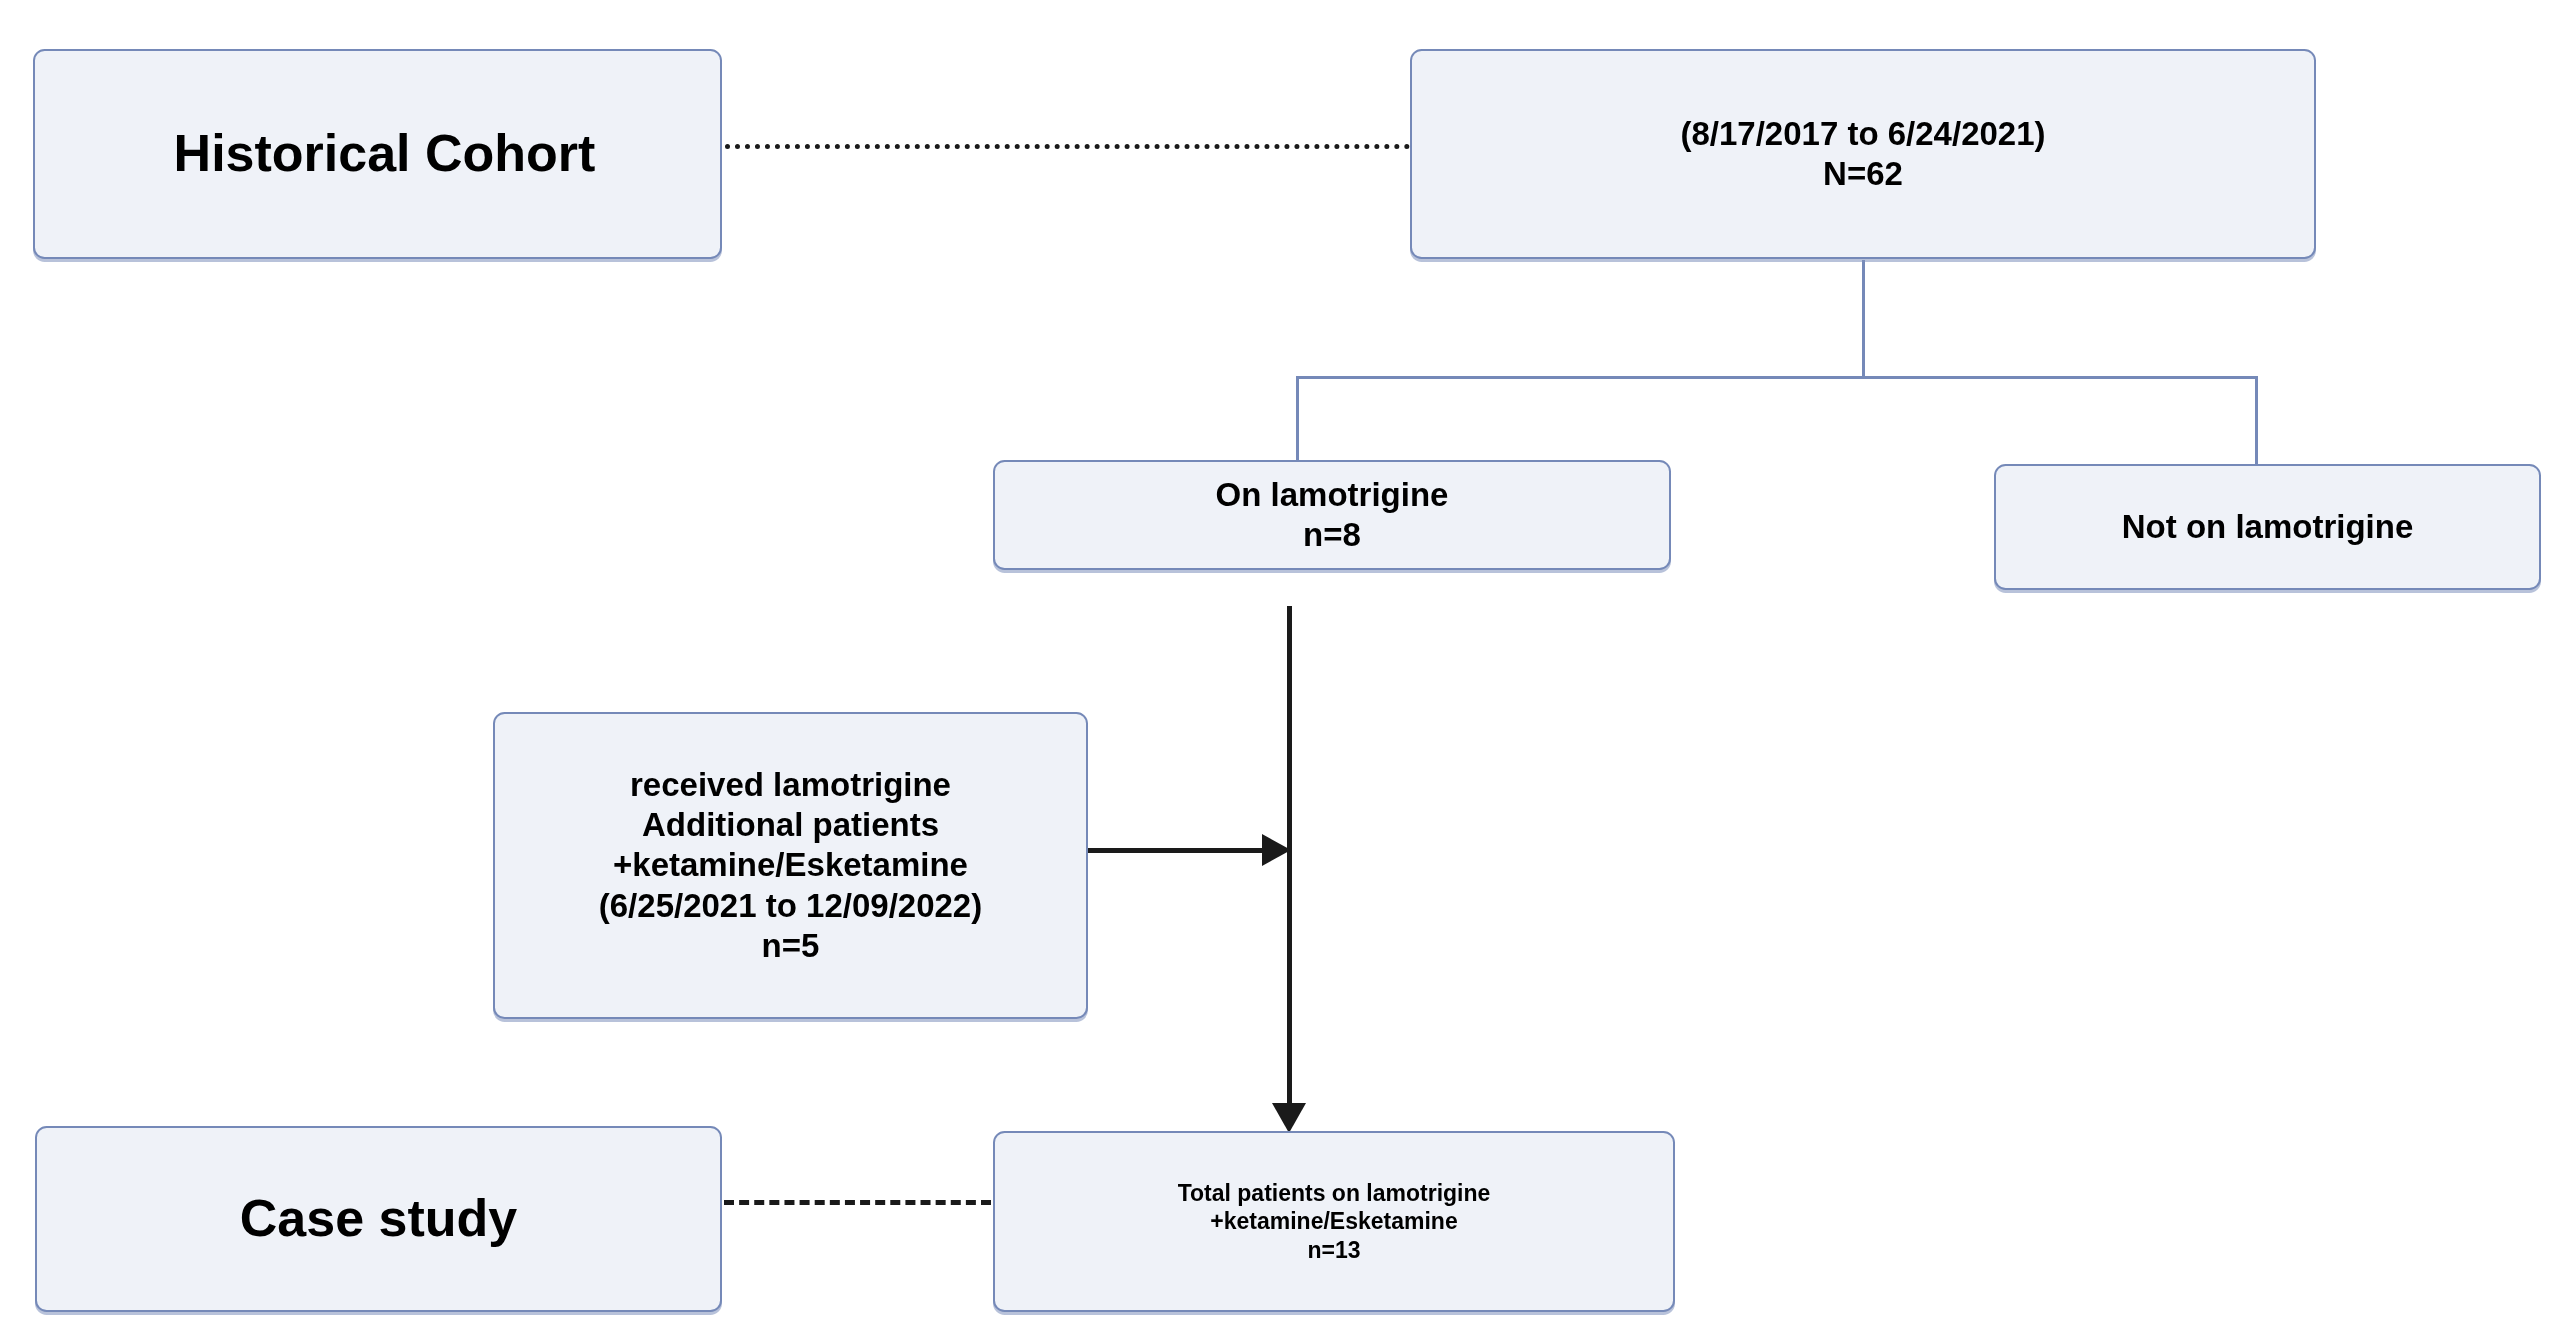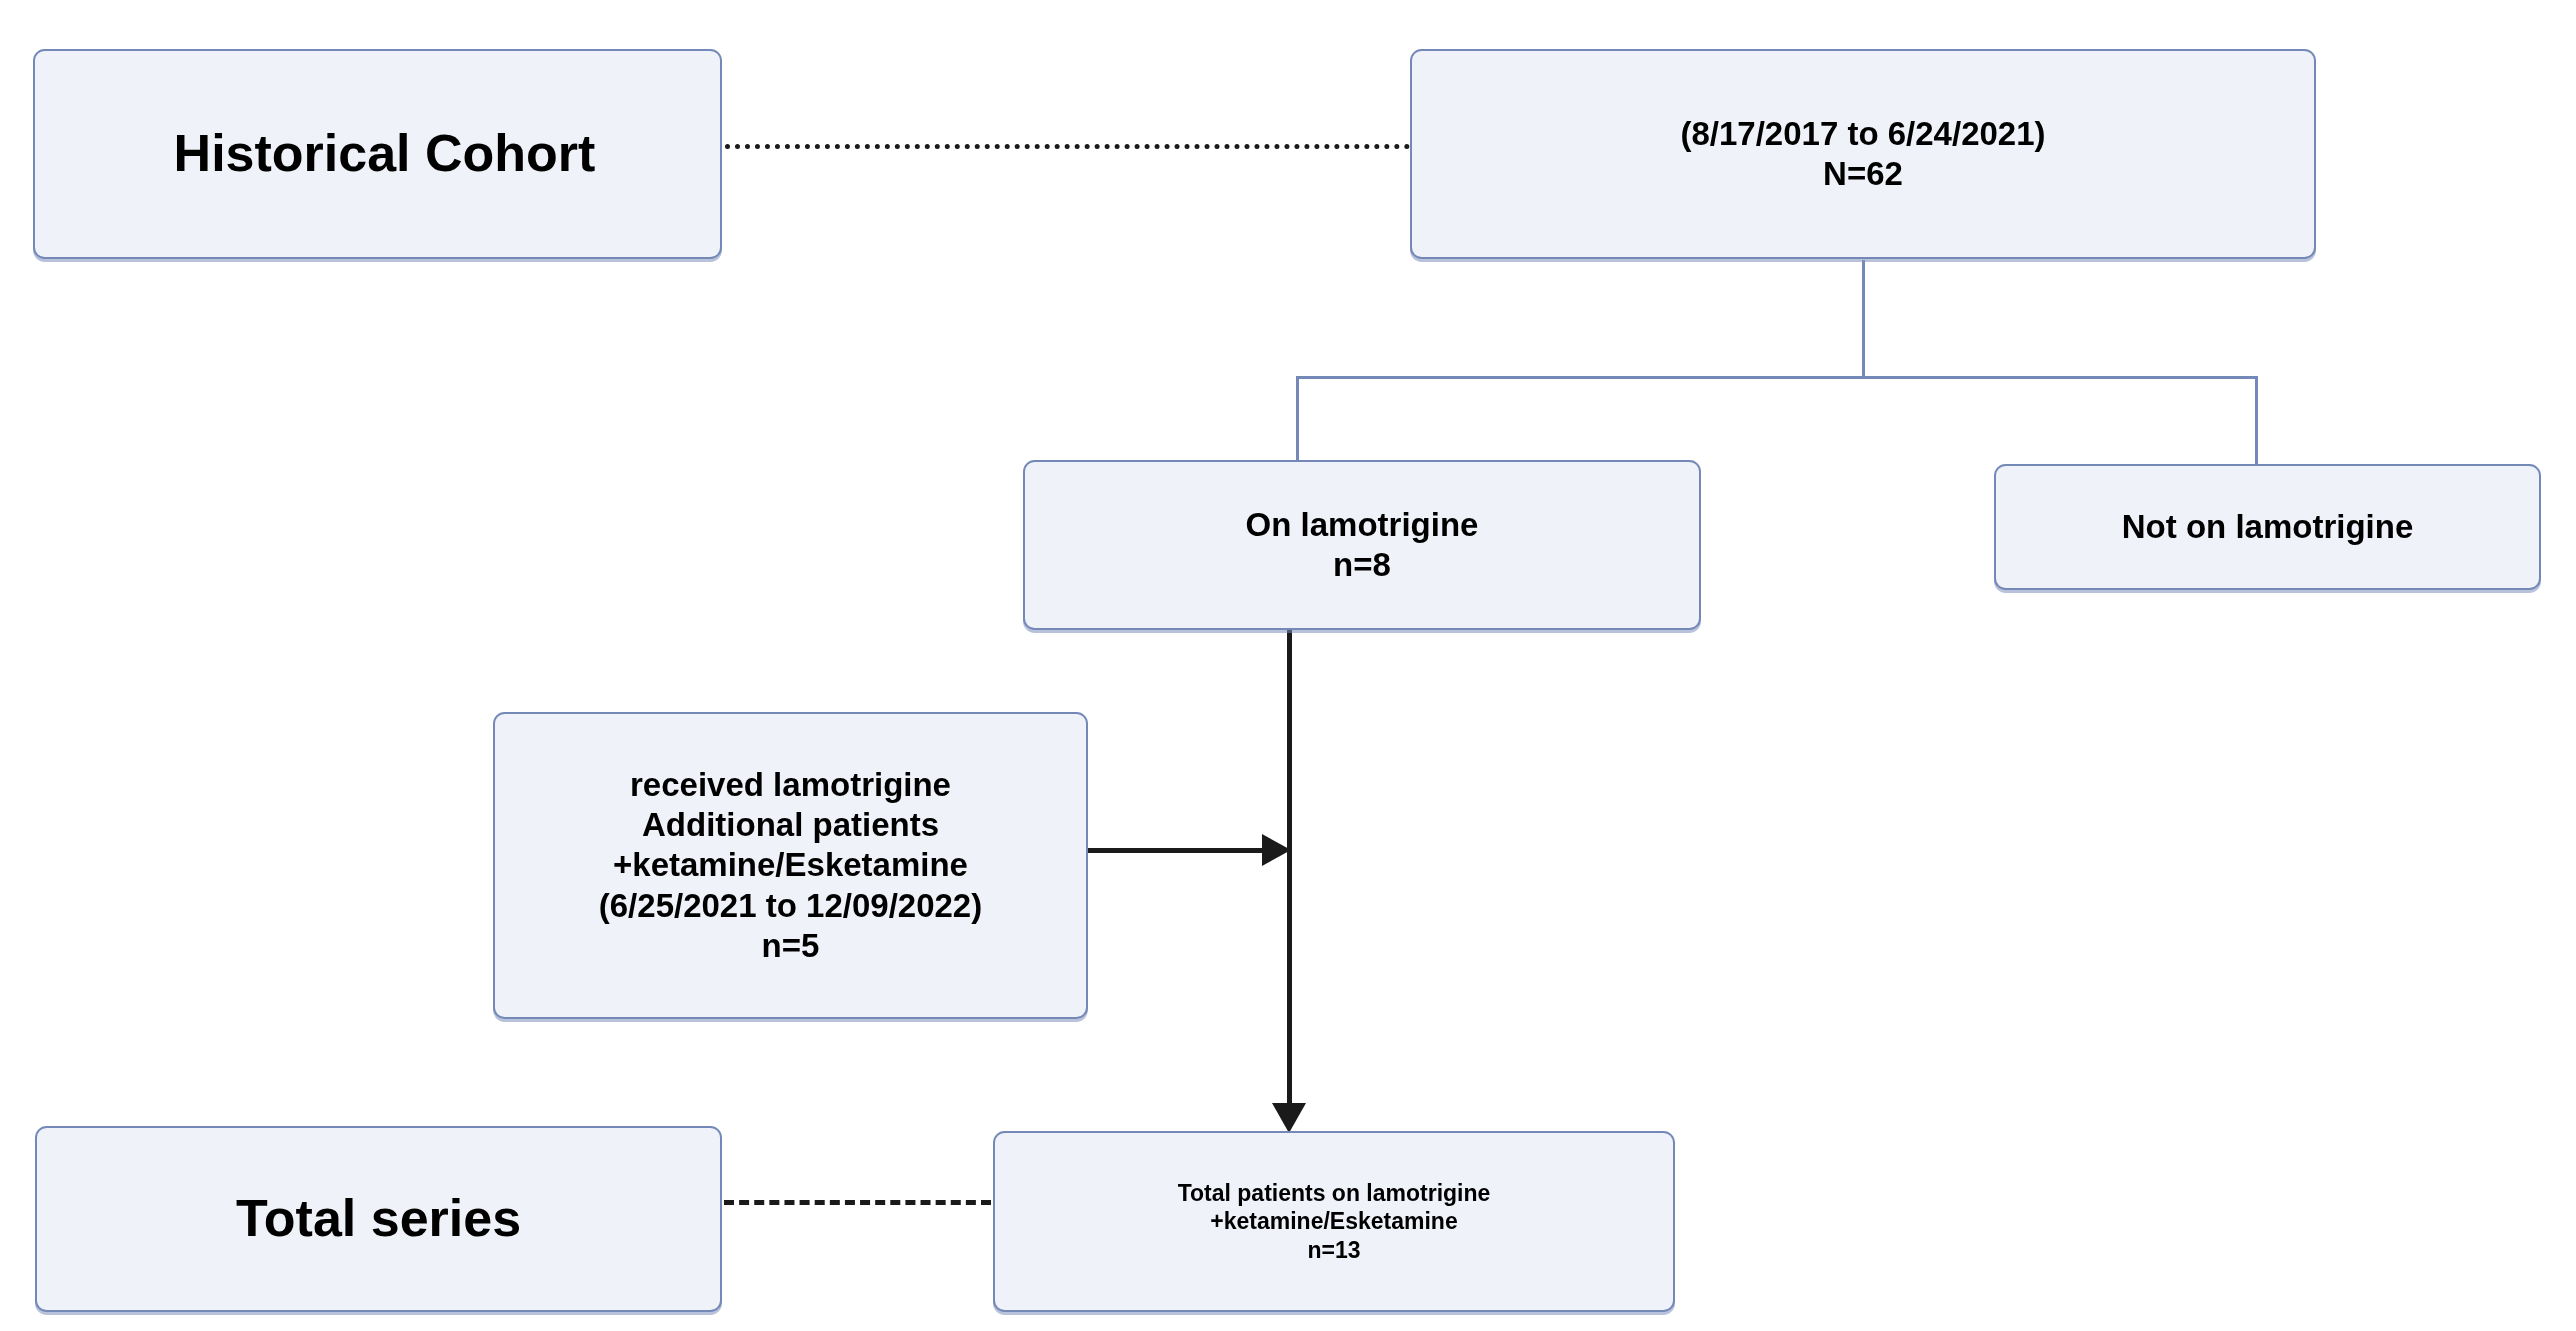--- a/index.html
+++ b/index.html
@@ -37,21 +37,21 @@
     width: 100%;
   }
   .node .line {
     display: block;
     white-space: nowrap;
   }
 
   
   #node-historical-cohort { left: 33px;   top: 49px;   width: 689px;  height: 210px; font-size: 52px; padding-left: 24px; }
   #node-received-ketamine { left: 1410px; top: 49px;   width: 906px; height: 210px; font-size: 33px; }
-  #node-on-lamotrigine    { left: 993px; top: 460px;  width: 678px;  height: 170px; font-size: 33px; margin-left: 30px; }
+  #node-on-lamotrigine    { left: 993px; top: 460px;  width: 678px;  height: 110px; font-size: 33px; }
   #node-not-on-lamotrigine{ left: 1994px; top: 464px;  width: 547px;  height: 126px; font-size: 33px; }
   #node-additional        { left: 493px;  top: 712px;  width: 595px;  height: 307px; font-size: 33px; }
   #node-case-series       { left: 35px;   top: 1126px; width: 687px;  height: 186px; font-size: 52px; }
   #node-total-patients    { left: 993px; top: 1131px; width: 682px;  height: 181px; font-size: 23px; }
 
   
   .conn {
     position: absolute;
   }
   .conn-v-blue {
@@ -149,21 +149,21 @@
       <span class="line">received lamotrigine</span>
       <span class="line">Additional patients</span>
       <span class="line">+ketamine/Esketamine</span>
       <span class="line">(6/25/2021 to 12/09/2022)</span>
       <span class="line">n=5</span>
     </span>
   </div>
 
   <div class="node" id="node-case-series">
     <span class="lines">
-      <span class="line">Total series</span>
+      <span class="line">Case study</span>
     </span>
   </div>
 
   <div class="node" id="node-total-patients">
     <span class="lines">
       <span class="line">Total patients on lamotrigine</span>
       <span class="line">+ketamine/Esketamine</span>
       <span class="line">n=13</span>
     </span>
   </div>

